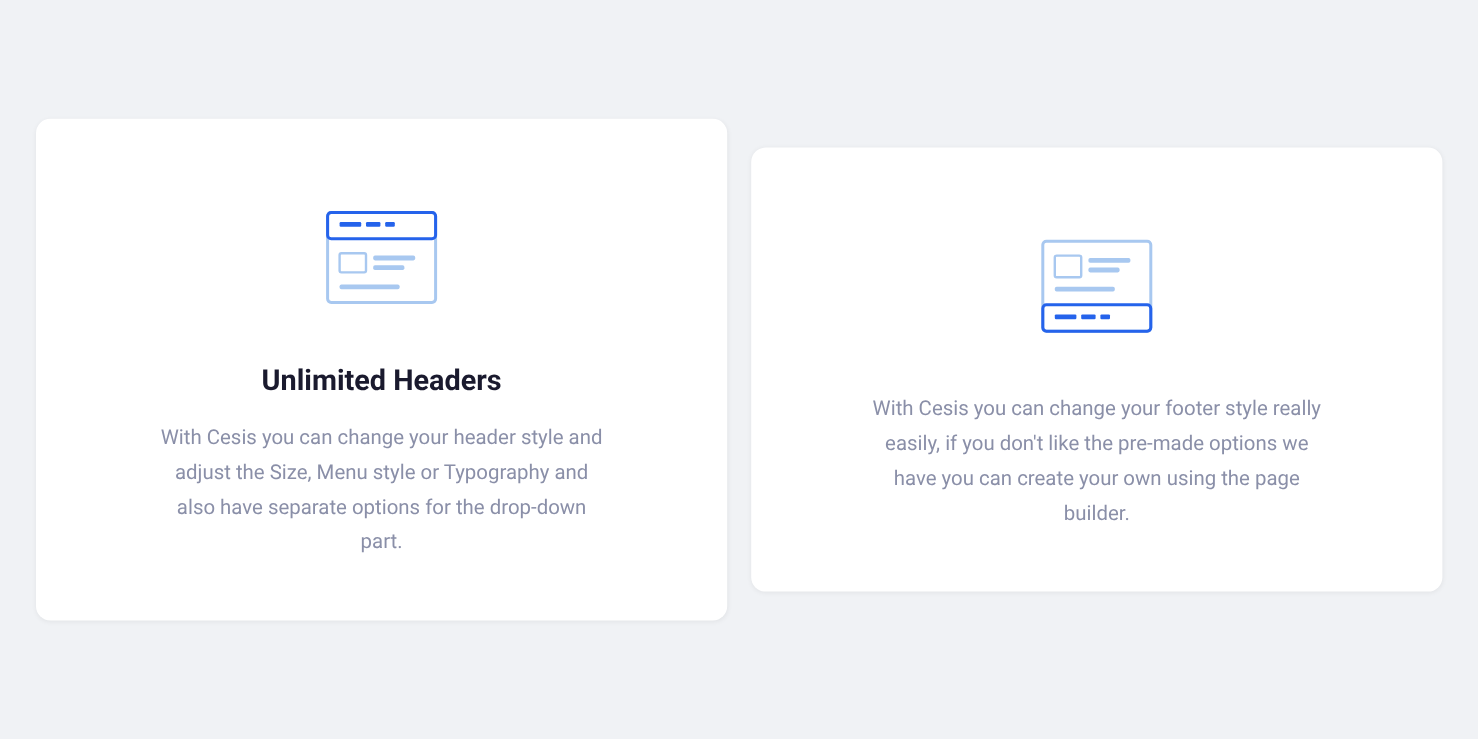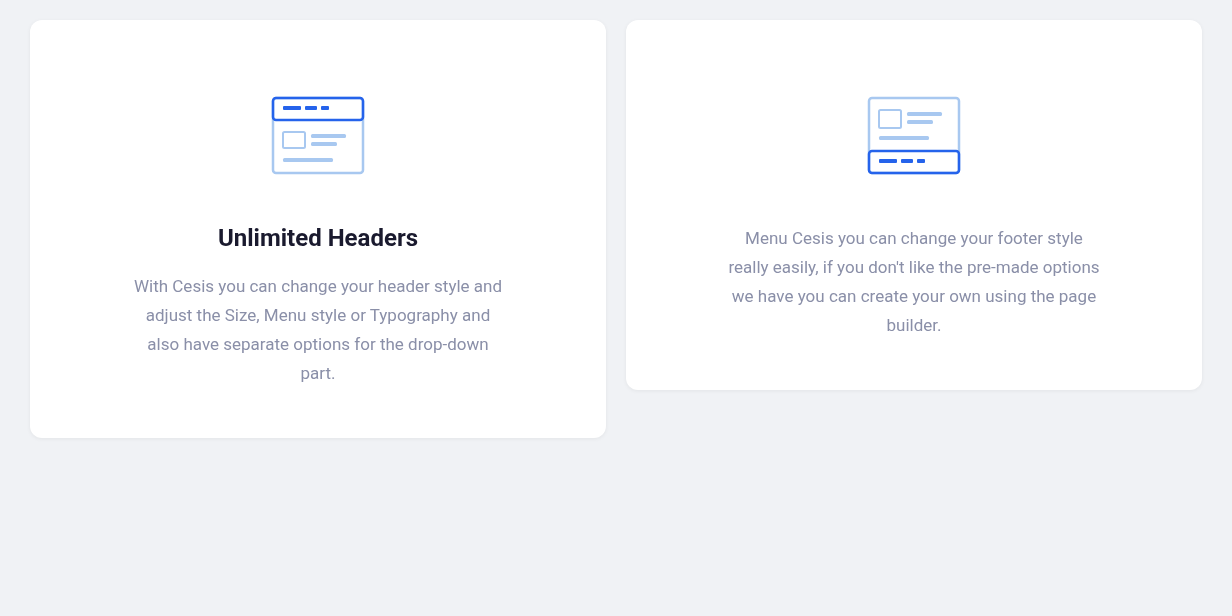--- a/index.html
+++ b/index.html
@@ -16,21 +16,21 @@
       min-height: 100vh;
       font-family: -apple-system, BlinkMacSystemFont, 'Segoe UI', Roboto, sans-serif;
     }
 
     .cards-container {
       display: flex;
       gap: 0;
       width: 1232px;
       height: 616px;
       padding: 20px;
-      align-items: flex-start;
+      align-items: center;
     }
 
     .card {
       background: #ffffff;
       border-radius: 12px;
       flex: 1;
       display: flex;
       flex-direction: column;
       align-items: center;
       justify-content: flex-start;
@@ -108,16 +108,16 @@
         <rect x="68" y="79" width="8" height="4" rx="1" fill="#2563eb"></rect>
 
         <rect x="30" y="30" width="22" height="18" rx="1.5" stroke="#a8c8f0" stroke-width="2" fill="none"></rect>
 
         <rect x="58" y="32" width="35" height="4" rx="1.5" fill="#a8c8f0"></rect>
         <rect x="58" y="40" width="26" height="4" rx="1.5" fill="#a8c8f0"></rect>
 
         <rect x="30" y="56" width="50" height="4" rx="1.5" fill="#a8c8f0"></rect>
       </svg>
     </div>
-    <p class="card-description">Menu Cesis you can change your footer style really easily, if you don't like the pre-made options we have you can create your own using the page builder.</p>
+    <p class="card-description">With Cesis you can change your footer style really easily, if you don't like the pre-made options we have you can create your own using the page builder.</p>
   </div>
 
 </div>
 
 </body></html>

